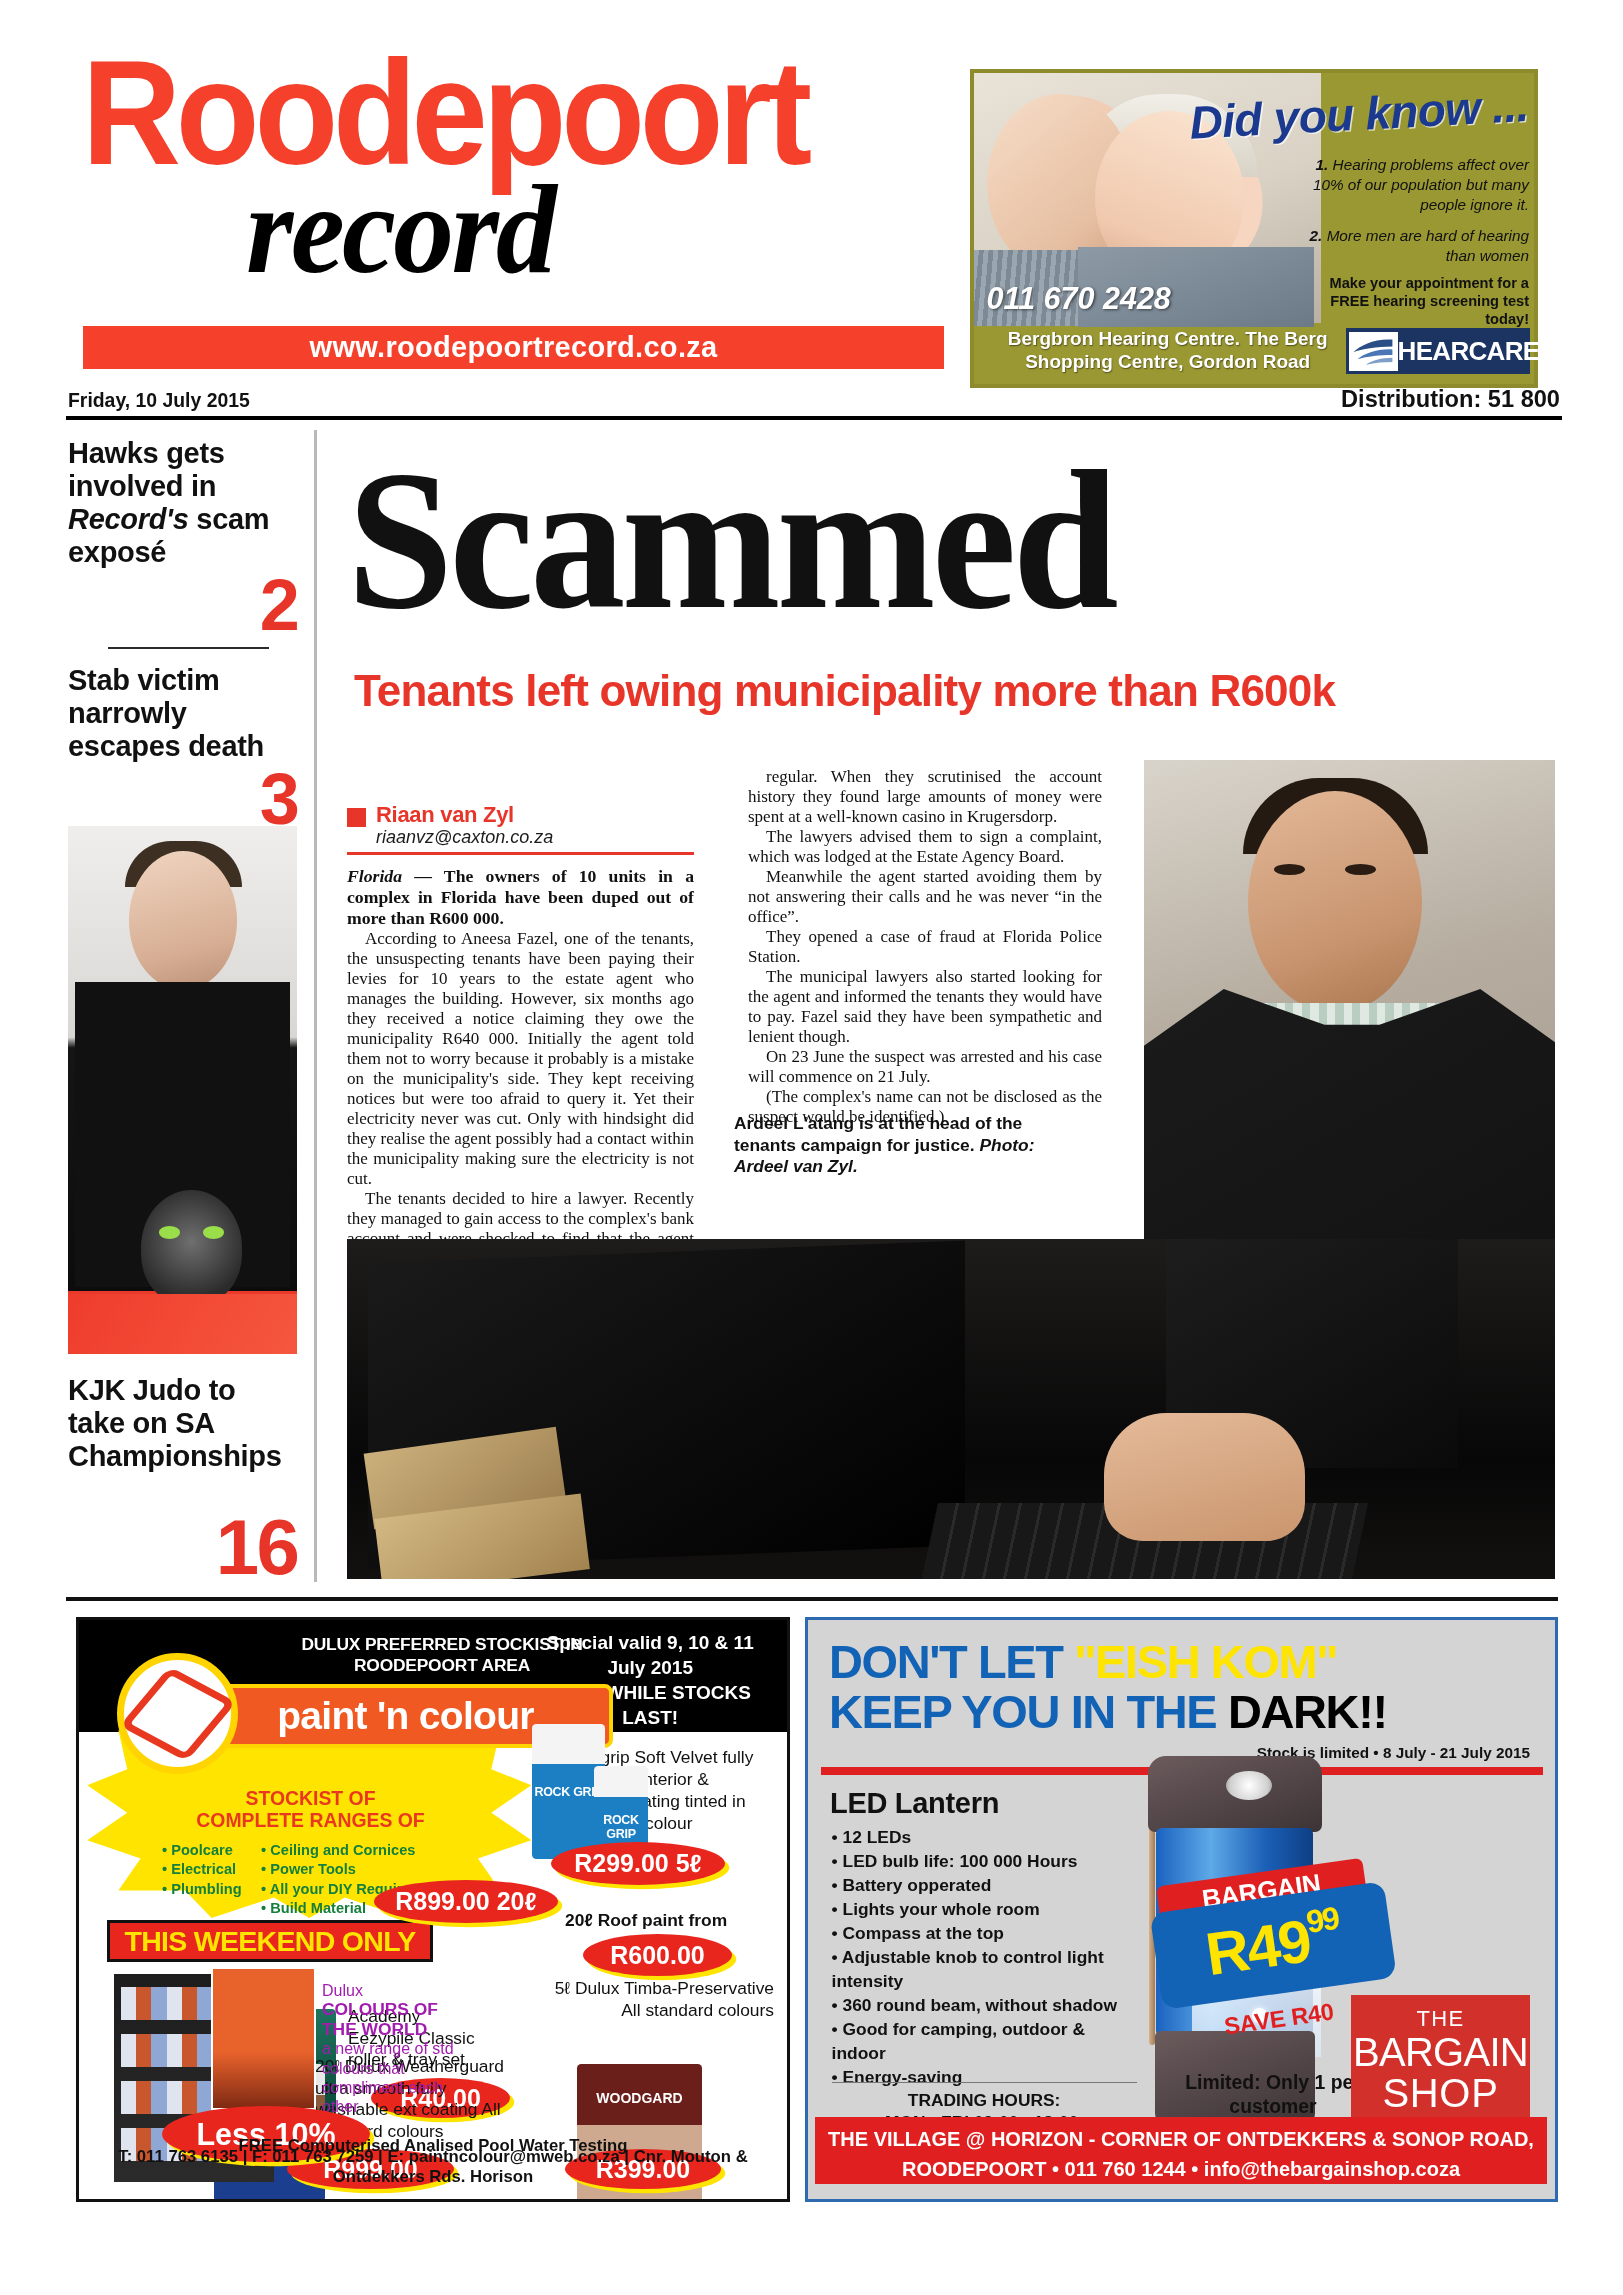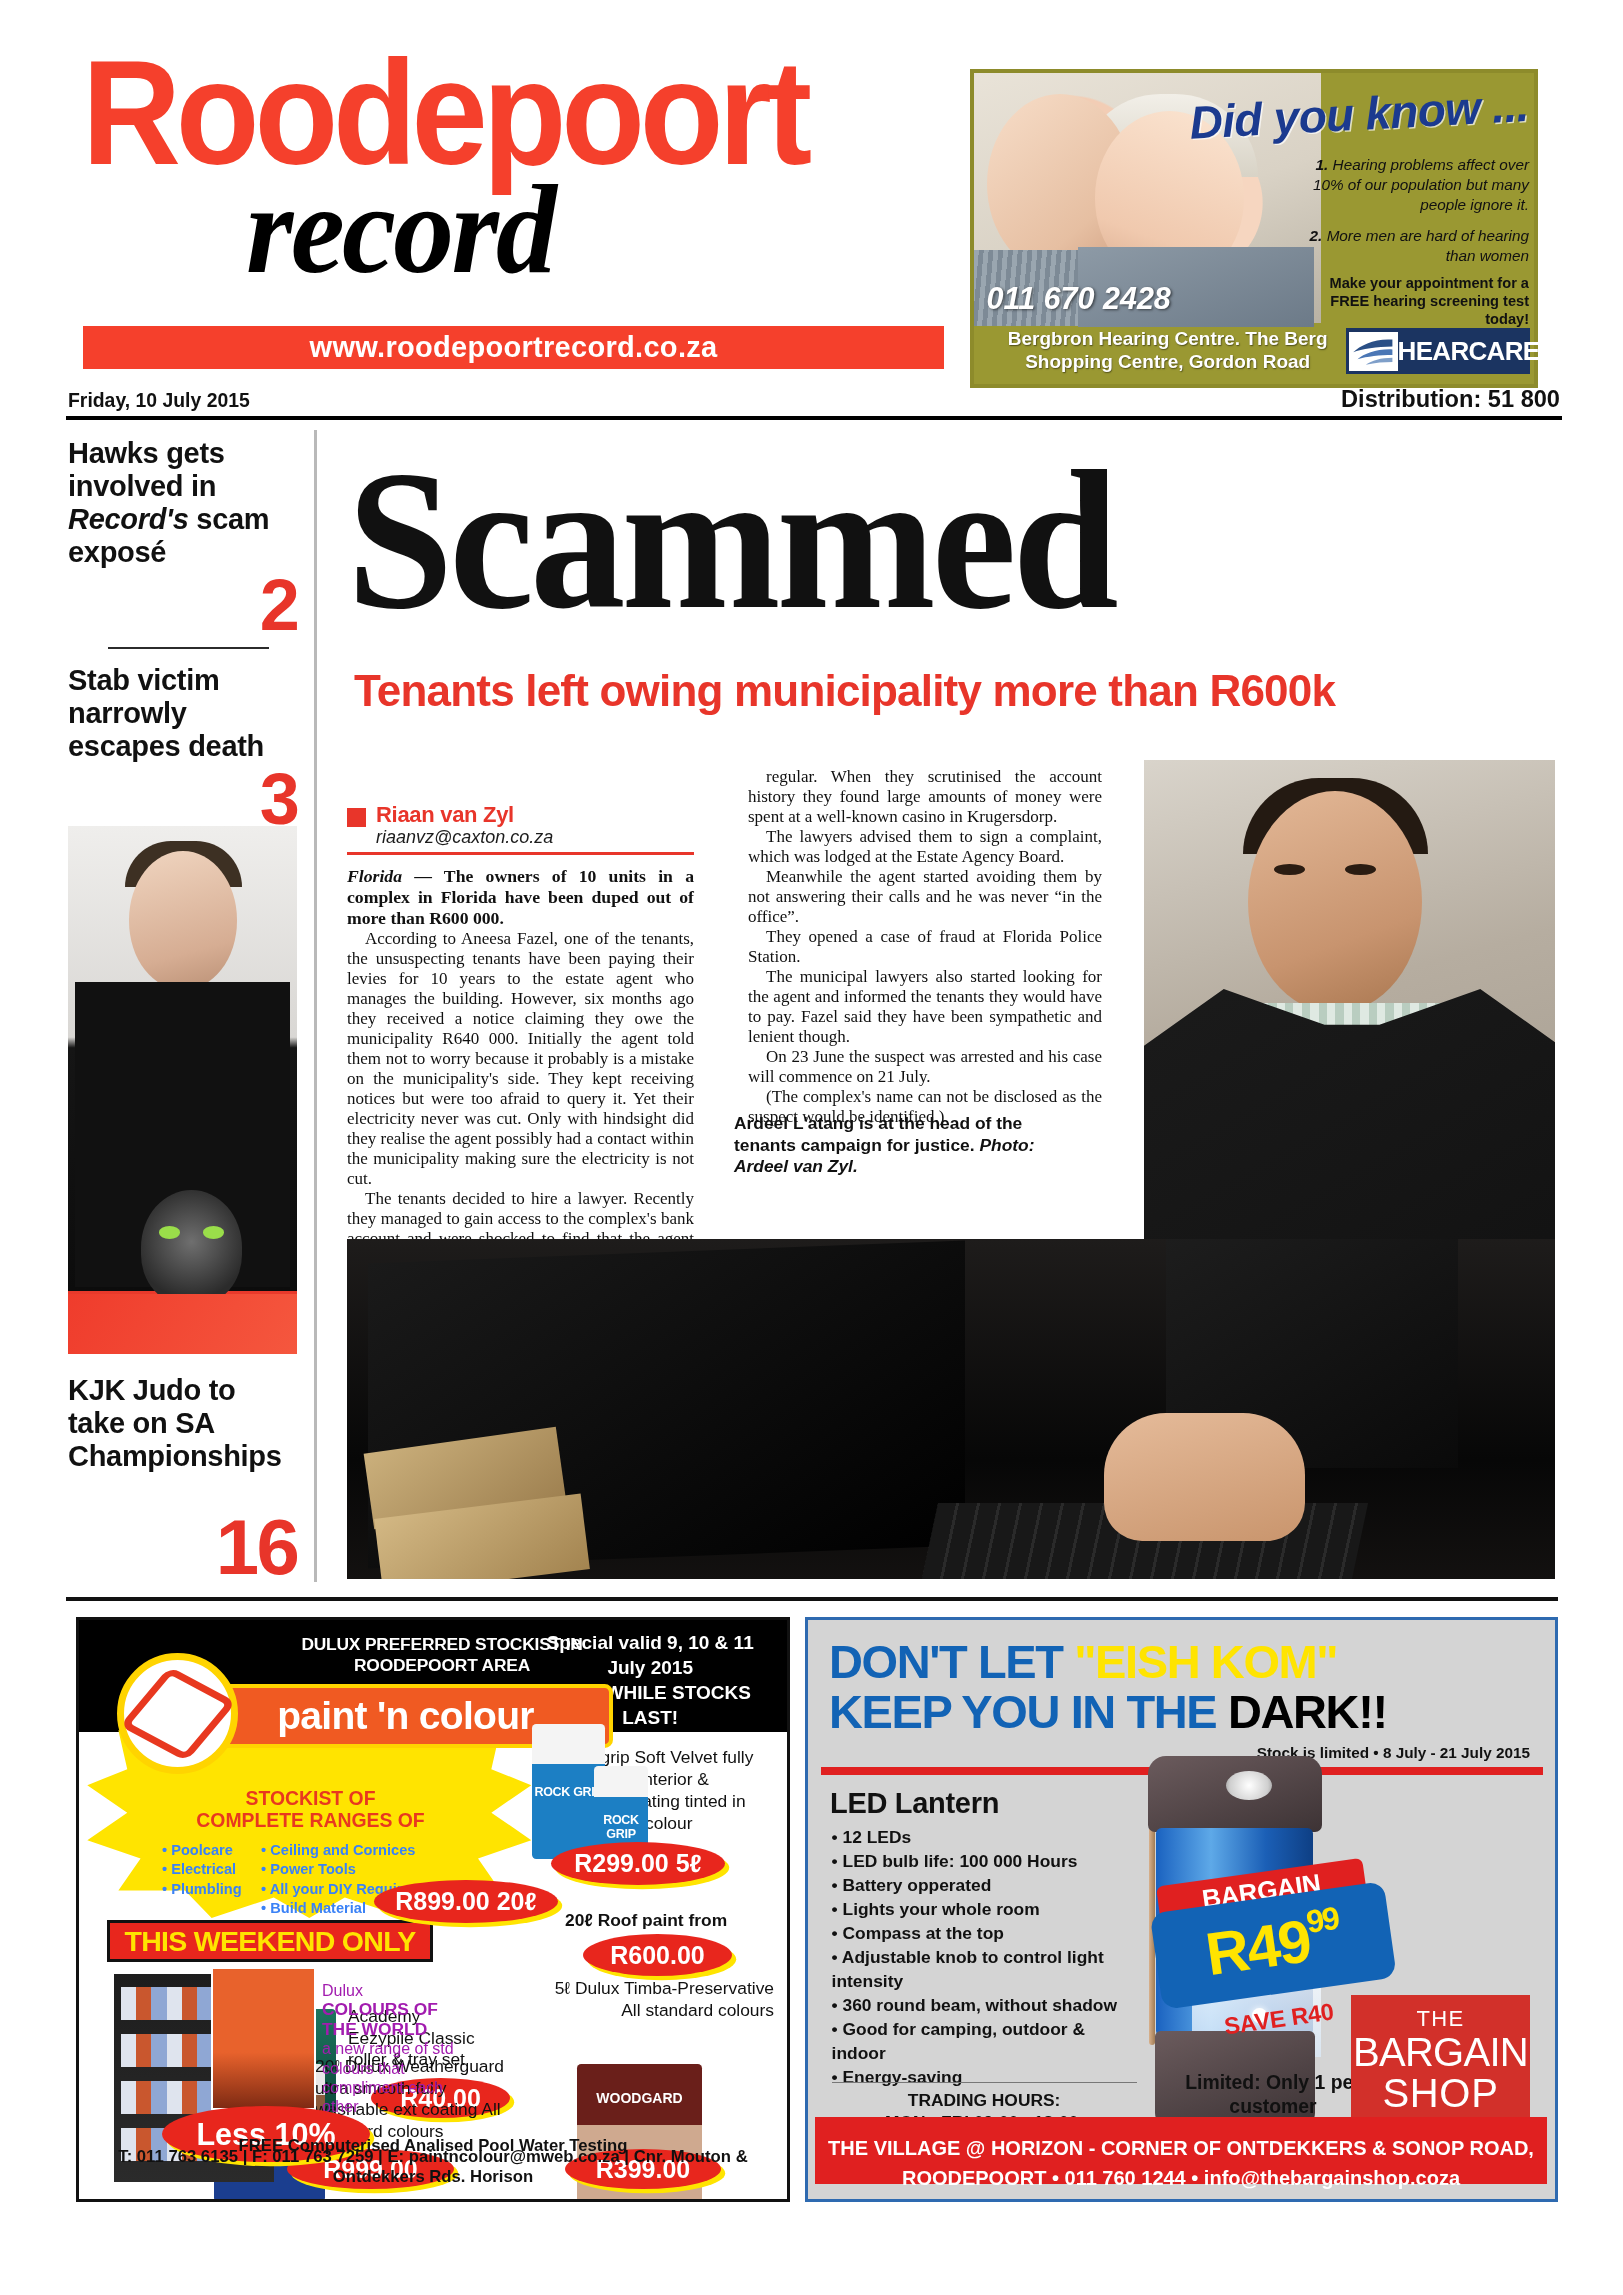--- a/index.html
+++ b/index.html
@@ -330,21 +330,21 @@
     position:absolute; left:125px; top:65px; width:403px; height:61px;
     display:flex; align-items:center; justify-content:center;
     color:#fff; font-weight:bold; font-size:39px; letter-spacing:-0.7px;
   }
   .pa-stockist {
     position:absolute; left:117px; top:167px; width:229px;
     color:#e8381f; font-weight:bold; font-size:19.4px; line-height:22px; text-align:center;
   }
   .pa-cols {
     position:absolute; left:83px; top:221px; width:312px;
-    display:flex; gap:19.4px; font-weight:bold; font-size:14.6px; line-height:19.4px; color:#3b82f6;
+    display:flex; gap:19.4px; font-weight:bold; font-size:14.6px; line-height:19.4px; color:#15803d;
   }
   .pa-weekend {
     position:absolute; left:28px; top:300px; width:326px; height:42px;
     background:#e8261d; border:3.5px solid #111; box-sizing:border-box;
     display:flex; align-items:center; justify-content:center;
     color:#ffe400; font-weight:bold; font-size:28.5px; letter-spacing:-0.7px;
   }
   .pa-shelf {
     position:absolute; left:35px; top:354px; width:160px; height:208px;
     background:linear-gradient(180deg,#1d1d1d,#2b2b2b);
@@ -533,21 +533,21 @@
   .bg-logo {
     position:absolute; right:25px; top:375px; width:179px; height:160px;
     background:#d2302a; color:#fff; text-align:center;
   }
   .bg-logo .the { font-size:22px; margin-top:11px; letter-spacing:1.4px; }
   .bg-logo .bargain { font-size:40px; line-height:40px; letter-spacing:-0.7px; }
   .bg-logo .shop { font-size:40px; line-height:43px; letter-spacing:0.7px; }
   .bg-footer {
     position:absolute; left:7px; bottom:15.3px; width:732px; height:67px;
     background:#e02020; color:#fff; text-align:center;
-    font-weight:bold; font-size:20px; line-height:30.5px; padding-top:16px; box-sizing:border-box;
+    font-weight:bold; font-size:20px; line-height:30.5px; padding-top:7px; box-sizing:border-box;
   }
 </style>
 </head>
 <body>
 
 <div class="page">
 
   <div class="masthead">
     <div class="mh-title">Roodepoort</div>
     <div class="mh-sub">record</div>

